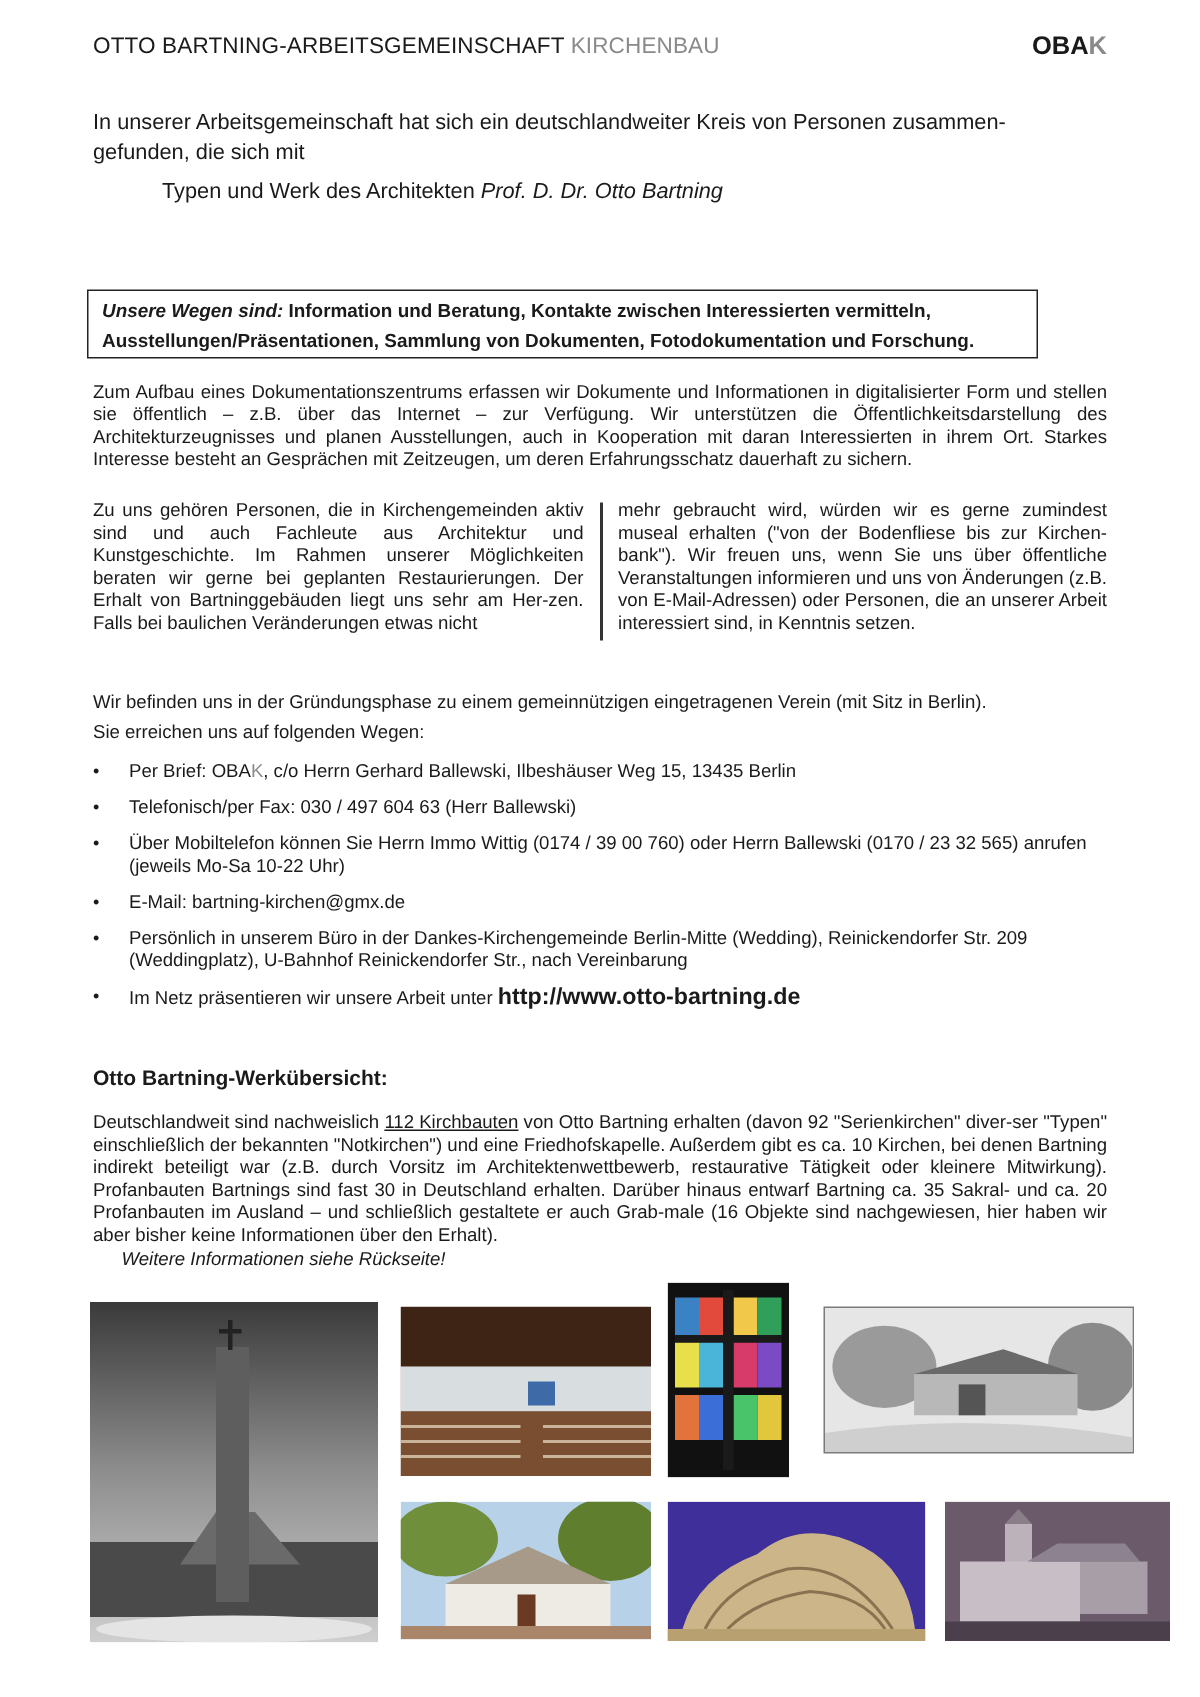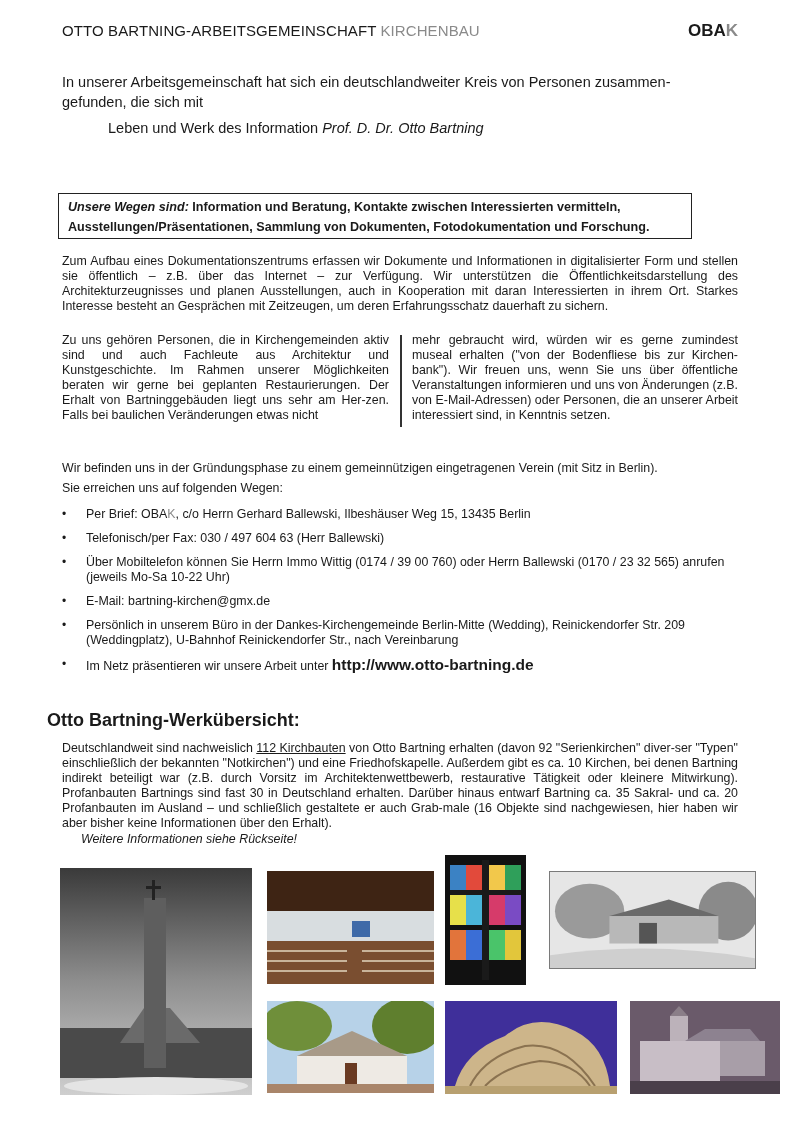--- a/index.html
+++ b/index.html
@@ -42,21 +42,21 @@
 
   .contact-intro { position: absolute; left: 62px; top: 458px; width: 676px; font-size: 12.4px; line-height: 20px; }
   .contact-intro p { margin: 0; }
 
   .contact-list { position: absolute; left: 62px; top: 507px; width: 676px; margin: 0; padding: 0; list-style: none; font-size: 12.4px; line-height: 15px; }
   .contact-list li { position: relative; padding-left: 24px; margin-bottom: 9px; }
   .contact-list li .bullet { position: absolute; left: 0; top: 0; font-size: 12px; }
   .contact-list .logo-accent { color: #8a8a8a; }
   .contact-list .url { font-weight: bold; font-size: 15.5px; }
 
-  .works-heading { position: absolute; left: 47px; top: 710px; font-size: 18px; font-weight: bold; }
+  .works-heading { position: absolute; left: 62px; top: 710px; font-size: 14px; font-weight: bold; }
   .works-body { position: absolute; left: 62px; top: 741px; width: 676px; font-size: 12.4px; line-height: 15px; text-align: justify; }
   .works-body p { margin: 0; }
   .works-body u { text-decoration: underline; }
   .works-more { position: absolute; left: 81px; top: 832px; font-size: 12.4px; font-style: italic; }
 
   .photo { position: absolute; overflow: hidden; }
   .photo-tower { left: 60px; top: 868px; width: 192px; height: 227px; }
   .photo-interior { left: 267px; top: 871px; width: 167px; height: 113px; }
   .photo-window { left: 445px; top: 855px; width: 81px; height: 130px; }
   .photo-sketch { left: 549px; top: 871px; width: 207px; height: 98px; border: 1px solid #7a7a7a; box-sizing: border-box; }
@@ -70,21 +70,21 @@
 
 <div class="page">
 
   <div class="header">
     <div class="header-title"><span>OTTO BARTNING-ARBEITSGEMEINSCHAFT </span><span class="accent">KIRCHENBAU</span></div>
     <div class="logo"><span>OBA</span><span class="accent">K</span></div>
   </div>
 
   <div class="intro">
     <p>In unserer Arbeitsgemeinschaft hat sich ein deutschlandweiter Kreis von Personen zusammen-gefunden, die sich mit</p>
-    <p class="indent"><span>Leben und Werk des Information </span><i>Prof. D. Dr. Otto Bartning</i></p>
+    <p class="indent"><span>Typen und Werk des Architekten </span><i>Prof. D. Dr. Otto Bartning</i></p>
   </div>
 
   <div class="goals-box">
     <div class="g1"><span class="lead">Unsere Wegen sind:</span><span> Information und Beratung, Kontakte zwischen Interessierten vermitteln,</span></div>
     <div class="g2">Ausstellungen/Präsentationen, Sammlung von Dokumenten, Fotodokumentation und Forschung.</div>
   </div>
 
   <div class="para p-docs">
     <p>Zum Aufbau eines Dokumentationszentrums erfassen wir Dokumente und Informationen in digitalisierter Form und stellen sie öffentlich – z.B. über das Internet – zur Verfügung. Wir unterstützen die Öffentlichkeitsdarstellung des Architekturzeugnisses und planen Ausstellungen, auch in Kooperation mit daran Interessierten in ihrem Ort. Starkes Interesse besteht an Gesprächen mit Zeitzeugen, um deren Erfahrungsschatz dauerhaft zu sichern.</p>
   </div>

